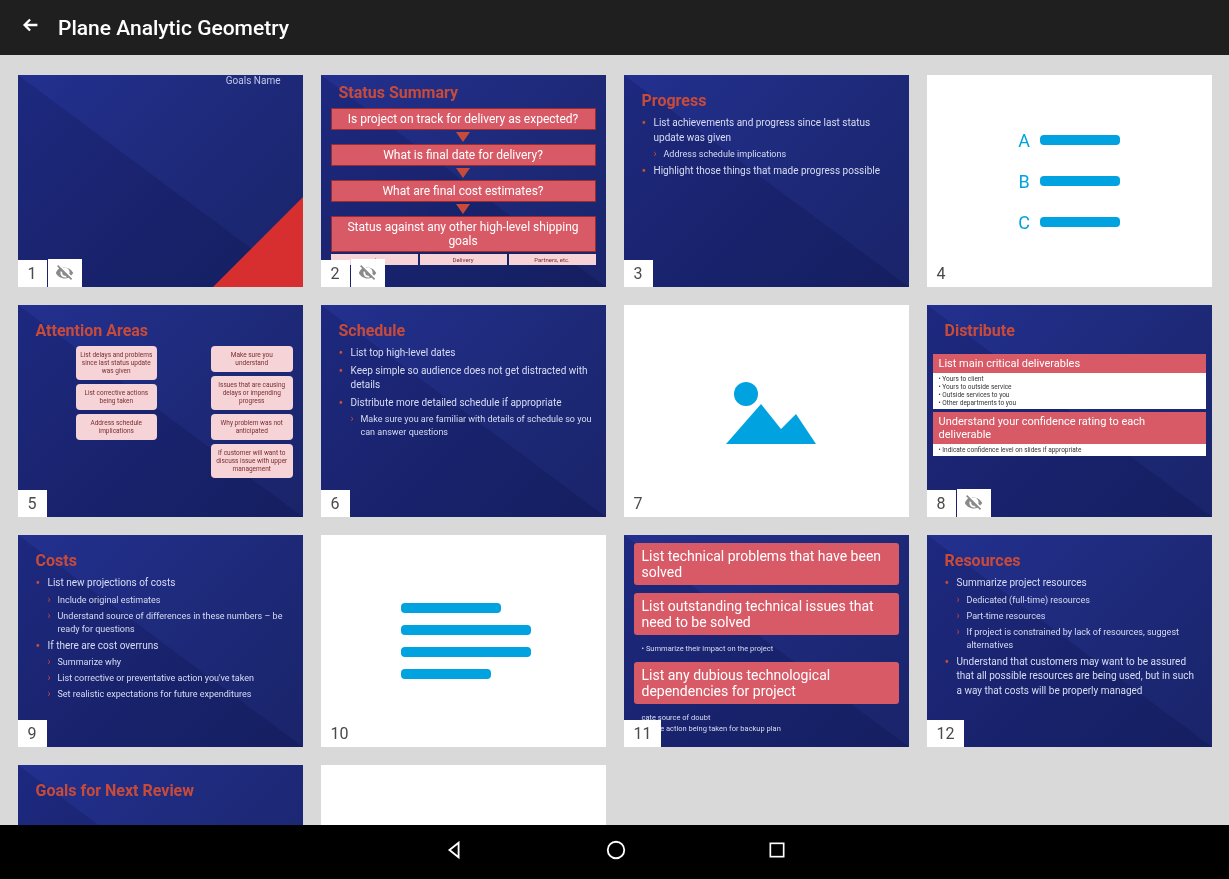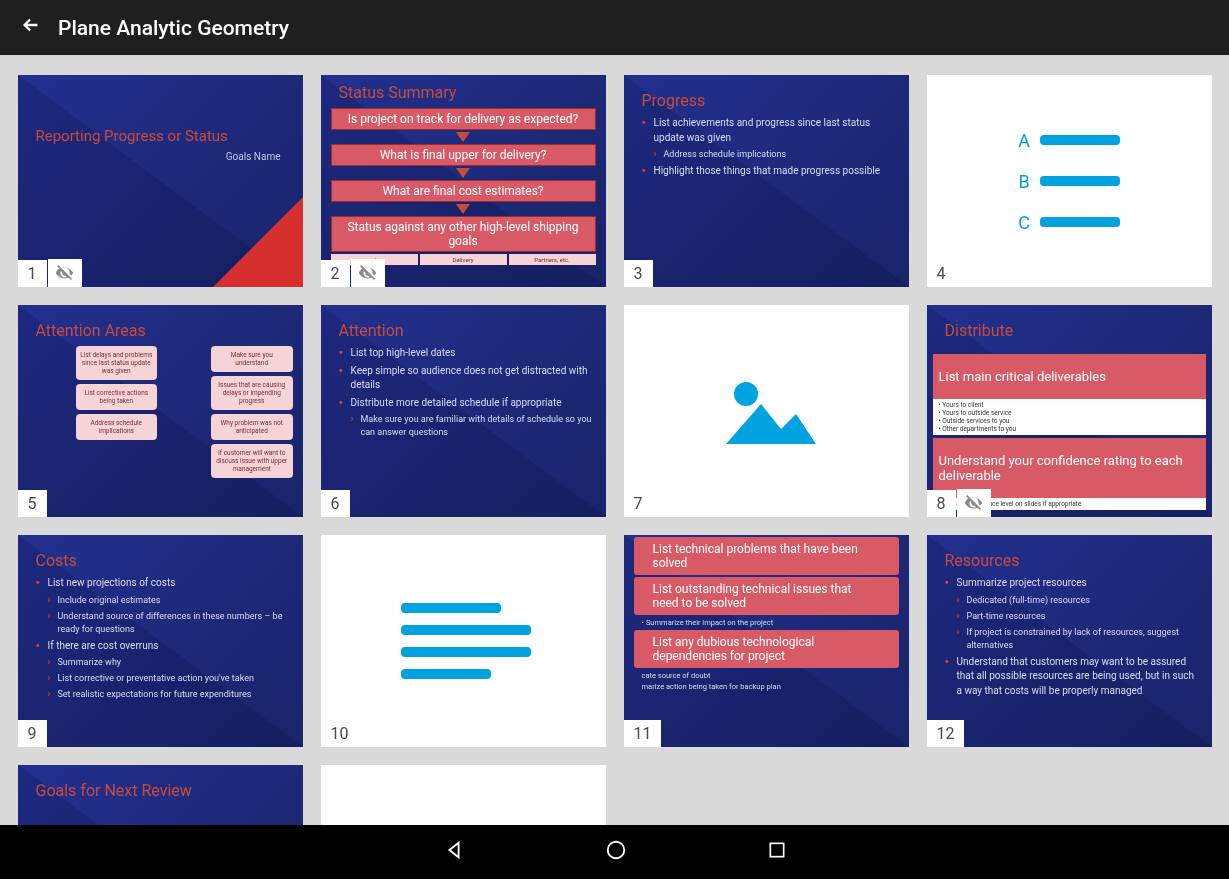--- a/index.html
+++ b/index.html
@@ -7,38 +7,38 @@
   .header { background: #1f1f1f; height: 55px; display: flex; align-items: center; padding: 0 12px; color: #fff; }
   .header .back { font-size: 24px; color: #fff; cursor: pointer; padding: 8px 16px 8px 8px; }
   .header .title { font-size: 21px; font-weight: 500; }
   .content { height: 770px; overflow-y: auto; padding: 20px 8px 20px 8px; }
   .grid { display: grid; grid-template-columns: repeat(4, 285px); gap: 18px; justify-content: center; }
   .slide { width: 285px; height: 212px; position: relative; background: linear-gradient(135deg,#23308f 0%,#1e2a7a 50%,#19246a 100%); overflow: hidden; cursor: pointer; }
   .slide.white { background: #fff; }
   .num { position: absolute; bottom: 0; left: 0; background: #fff; color: #4a4a4a; padding: 4px 10px; font-size: 16px; z-index: 5; }
   .hide-badge { position: absolute; bottom: 0; left: 30px; background: #fff; padding: 3px 6px; z-index: 5; }
   .hide-badge svg { width: 22px; height: 22px; display: block; }
-  .slide .title-text { color: #c84b3a; font-size: 16px; font-weight: 400; padding: 16px 18px 6px 18px; }
+  .slide .title-text { color: #c84b3a; font-size: 16px; font-weight: 700; padding: 16px 18px 6px 18px; }
   .slide .sub { color: #bfc7e8; font-size: 10px; text-align: right; padding-right: 22px; }
   .slide ul { list-style: none; padding: 0 14px 0 18px; }
   .slide ul li { color: #d8ddf3; font-size: 10px; line-height: 1.45; margin-bottom: 3px; position: relative; padding-left: 12px; }
   .slide ul li:before { content: "•"; color: #c84b3a; position: absolute; left: 0; font-size: 14px; top: -3px; }
   .slide ul li.sub-li { padding-left: 22px; font-size: 9px; }
   .slide ul li.sub-li:before { content: "›"; color: #c84b3a; left: 12px; top: -1px; font-size: 10px; }
   .redtri { position:absolute; right:0; bottom:0; width:0; height:0; border-right:90px solid #d72f2f; border-top:90px solid transparent; }
   .flow { padding: 2px 10px; }
   .flow-box { background: #d85a67; border: 1px solid #9c2c2c; color:#fff; font-size:12px; text-align:center; padding:3px; margin:2px 0; }
   .arrow-down { width:0;height:0;border-left:7px solid transparent;border-right:7px solid transparent;border-top:10px solid #c84b3a;margin:0 auto; }
   .att-cols { display:flex; gap:6px; padding:0 10px; }
   .att-col { flex:1; }
   .att-box { background:#f5d3d7; color:#7a2e2e; font-size:6.5px; text-align:center; padding:5px 4px; border-radius:4px; margin-bottom:4px;margin-left:48px; }
   .del-row { margin:0 6px 3px 6px; }
-  .del-red { background:#d85a67; color:#fff; font-size:13px; padding:15px 6px; }
+  .del-red { background:#d85a67; color:#fff; font-size:11px; padding:3px 6px; }
   .del-white { background:#fff; color:#333; font-size:6.5px; padding:2px 6px; }
-  .tech-box { background:#d85a67; border-radius:3px; color:#fff; font-size:12px; padding:5px 19px; margin:2px 10px; }
+  .tech-box { background:#d85a67; border-radius:3px; color:#fff; font-size:14px; padding:5px 8px; margin:8px 10px; }
   .tech-sub { color:#d8ddf3; font-size:7.5px; padding:1px 18px; }
   .iconrow { display:flex; align-items:center; gap:10px; }
   .letter { color:#00a3e0; font-size:18px; }
   .bar { background:#00a3e0; border-radius:4px; height:10px; }
   .navbar { position: fixed; bottom:0; left:0; right:0; height:54px; background:#000; display:flex; justify-content:center; align-items:center; gap:140px; z-index:10;}
   .navbar span { color:#fff; }
 </style>
 </head>
 <body>
 
@@ -57,40 +57,39 @@
         <svg style="position:absolute;inset:0;width:100%;height:100%;z-index:0" preserveAspectRatio="none" viewBox="0 0 100 100">
           <polygon points="0,0 100,100 0,100" fill="rgba(0,0,40,0.15)"></polygon>
         </svg>
         <div class="num">1</div>
         <div class="hide-badge">
           <svg viewBox="0 0 24 24" fill="#8a8a8a">
             <path d="M12 6c3.8 0 7 2.5 9 6-.6 1-1.4 2-2.3 2.8l-2-2c.2-.5.3-1 .3-1.6 0-2.8-2.2-5-5-5-.6 0-1.1.1-1.6.3l-1.6-1.6C9.8 6.3 10.9 6 12 6zM3.3 4.5l2.3 2.3C4.2 8 3 9.8 2 12c2 3.5 5.2 6 10 6 1.5 0 2.9-.3 4.1-.8l2.4 2.4 1.3-1.3L4.6 3.2 3.3 4.5zM12 17c-2.8 0-5-2.2-5-5 0-.8.2-1.5.5-2.1l1.6 1.6c0 .2-.1.3-.1.5 0 1.7 1.3 3 3 3 .2 0 .3 0 .5-.1l1.6 1.6c-.6.3-1.3.5-2.1.5z"></path>
           </svg>
         </div>
         <div style="position:relative;z-index:1">
-          <div class="title-text" style="padding-top:52px;font-size:15px">Reporting Progress or Status</div>
           <div class="sub">Goals Name</div>
         </div>
         <div class="redtri"></div>
       </div>
       <div class="slide">
         <svg style="position:absolute;inset:0;width:100%;height:100%;z-index:0" preserveAspectRatio="none" viewBox="0 0 100 100">
           <polygon points="0,0 100,100 0,100" fill="rgba(0,0,40,0.15)"></polygon>
         </svg>
         <div class="num">2</div>
         <div class="hide-badge">
           <svg viewBox="0 0 24 24" fill="#8a8a8a">
             <path d="M12 6c3.8 0 7 2.5 9 6-.6 1-1.4 2-2.3 2.8l-2-2c.2-.5.3-1 .3-1.6 0-2.8-2.2-5-5-5-.6 0-1.1.1-1.6.3l-1.6-1.6C9.8 6.3 10.9 6 12 6zM3.3 4.5l2.3 2.3C4.2 8 3 9.8 2 12c2 3.5 5.2 6 10 6 1.5 0 2.9-.3 4.1-.8l2.4 2.4 1.3-1.3L4.6 3.2 3.3 4.5zM12 17c-2.8 0-5-2.2-5-5 0-.8.2-1.5.5-2.1l1.6 1.6c0 .2-.1.3-.1.5 0 1.7 1.3 3 3 3 .2 0 .3 0 .5-.1l1.6 1.6c-.6.3-1.3.5-2.1.5z"></path>
           </svg>
         </div>
         <div class="title-text" style="padding-top:8px;padding-bottom:2px;position:relative;z-index:1">Status Summary</div>
         <div class="flow" style="position:relative;z-index:1">
           <div class="flow-box">Is project on track for delivery as expected?</div>
           <div class="arrow-down"></div>
-          <div class="flow-box">What is final upper for delivery?</div>
+          <div class="flow-box">What is final date for delivery?</div>
           <div class="arrow-down"></div>
           <div class="flow-box">What are final cost estimates?</div>
           <div class="arrow-down"></div>
           <div class="flow-box">Status against any other high-level shipping goals</div>
           <div style="display:flex;gap:2px;margin-top:2px">
             <div style="flex:1;background:#f5d3d7;color:#7a2e2e;font-size:6px;text-align:center;padding:2px">ct</div>
             <div style="flex:1;background:#f5d3d7;color:#7a2e2e;font-size:6px;text-align:center;padding:2px">Delivery</div>
             <div style="flex:1;background:#f5d3d7;color:#7a2e2e;font-size:6px;text-align:center;padding:2px">Partners, etc.</div>
           </div>
         </div>
@@ -142,21 +141,21 @@
             <div class="att-box">Why problem was not anticipated</div>
             <div class="att-box">If customer will want to discuss issue with upper management</div>
           </div>
         </div>
       </div>
       <div class="slide">
         <svg style="position:absolute;inset:0;width:100%;height:100%;z-index:0" preserveAspectRatio="none" viewBox="0 0 100 100">
           <polygon points="0,0 100,100 0,100" fill="rgba(0,0,40,0.15)"></polygon>
         </svg>
         <div class="num">6</div>
-        <div class="title-text" style="position:relative;z-index:1">Attention</div>
+        <div class="title-text" style="position:relative;z-index:1">Schedule</div>
         <ul style="position:relative;z-index:1">
           <li class="">List top high-level dates</li>
           <li class="">Keep simple so audience does not get distracted with details</li>
           <li class="">Distribute more detailed schedule if appropriate</li>
           <li class="sub-li">Make sure you are familiar with details of schedule so you can answer questions</li>
         </ul>
       </div>
       <div class="slide white">
         <div class="num">7</div>
         <div style="display:flex;justify-content:center;align-items:center;height:100%">

